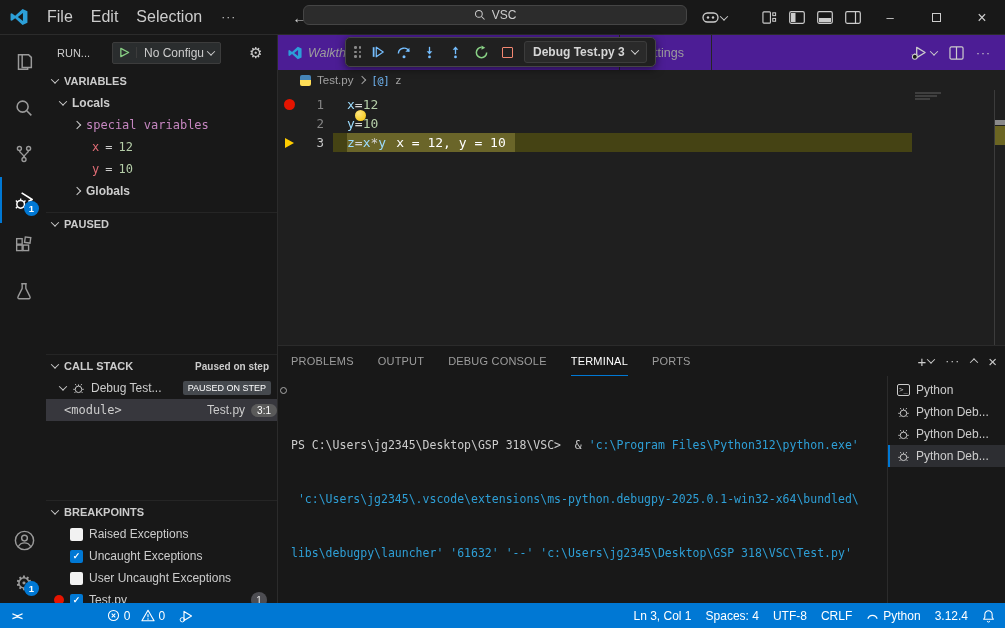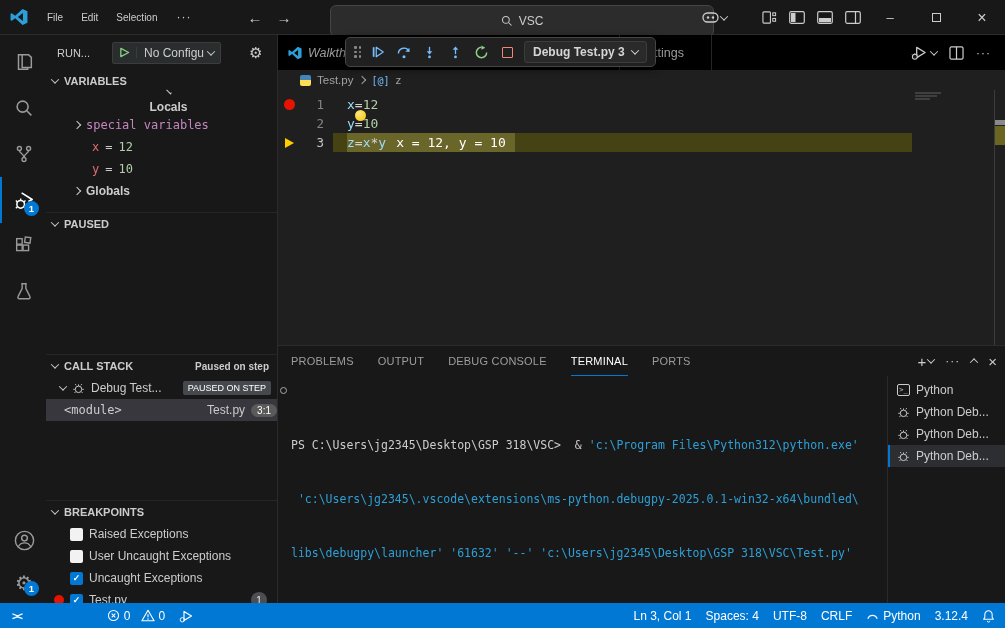--- a/index.html
+++ b/index.html
@@ -15,24 +15,24 @@
   
   .chev { display:inline-block; width:6px; height:6px; border-right:1.3px solid currentColor; border-bottom:1.3px solid currentColor; }
   .chev-d { transform:rotate(45deg) translate(-1px,-1px); }
   .chev-r { transform:rotate(-45deg); }
   .chev-u { transform:rotate(-135deg) translate(-1px,-1px); }
   svg { display:block; }
 
   
   .titlebar { height:35px; display:flex; align-items:center; background:#181818; border-bottom:1px solid #2b2b2b; position:relative; }
   .vscode-logo { margin:0 10px 0 10px; }
-  .menu-item { padding:0 9px; height:35px; display:flex; align-items:center; color:#cccccc; font-size:10px; cursor:default; }
+  .menu-item { padding:0 9px; height:35px; display:flex; align-items:center; color:#cccccc; font-size:16px; cursor:default; }
   .menu-more { padding:0 10px; color:#cccccc; letter-spacing:1px; }
   .nav-arrows { display:flex; gap:14px; margin-left:46px; color:#cfcfcf; font-size:15px; }
-  .search-box { position:absolute; left:330px; top:5px; width:384px; height:32px; background:#2c2c2c; border:1px solid #454545; border-radius:6px; display:flex; align-items:center; justify-content:center; gap:6px; color:#cccccc; font-size:12px; }
+  .search-box { position:absolute; left:303px; top:5px; width:384px; height:20px; background:#2c2c2c; border:1px solid #454545; border-radius:6px; display:flex; align-items:center; justify-content:center; gap:6px; color:#cccccc; font-size:12px; }
   .tb-right { position:absolute; right:0; top:0; height:35px; display:flex; align-items:center; }
   .tb-icon { width:28px; height:35px; display:flex; align-items:center; justify-content:center; color:#cccccc; }
   .copilot-wrap { display:flex; align-items:center; gap:2px; margin-right:28px; }
   .win-btn { width:46px; height:35px; display:flex; align-items:center; justify-content:center; color:#cccccc; font-size:13px; }
   .maxi-box { width:9px; height:9px; border:1px solid #cccccc; display:inline-block; }
 
   
   .main { display:flex; height:568px; }
 
   
@@ -64,21 +64,21 @@
   .row-selected { background:#37373d; }
   .pill { background:#5a5a5a; color:#fff; font-size:10px; border-radius:8px; padding:1px 6px; }
   .cb { width:13px; height:13px; border-radius:2px; background:#f2f2f2; flex:none; display:flex; align-items:center; justify-content:center; }
   .cb.checked { background:#0078d4; }
   .cb.checked::after { content:"✓"; color:#fff; font-size:9px; font-weight:bold; }
   .bp-dot { width:10px; height:10px; border-radius:50%; background:#e51400; flex:none; }
   .gray-badge { margin-left:auto; margin-right:10px; width:16px; height:16px; border-radius:50%; background:#4d4d52; color:#e8e8e8; font-size:10px; display:flex; align-items:center; justify-content:center; }
 
   
   .editor-col { flex:1; display:flex; flex-direction:column; min-width:0; }
-  .tabbar { height:35px; background:#000000; display:flex; position:relative; flex:none; }
+  .tabbar { height:35px; background:#4c1d95; display:flex; position:relative; flex:none; }
   .tab { display:flex; align-items:center; gap:6px; padding:0 10px; border-right:1px solid #252525; color:#9d9d9d; font-size:12.5px; height:35px; }
   .tab1 { width:342px; } .tab1 .lbl { font-style:italic; }
   .tab2 { width:92px; justify-content:center; }
   .ed-actions { margin-left:auto; display:flex; align-items:center; gap:12px; padding-right:14px; color:#cccccc; }
 
   .dbg-toolbar { position:absolute; left:67px; top:2px; height:30px; background:#202020; border:1px solid #454545; border-radius:5px; box-shadow:0 2px 8px rgba(0,0,0,.55); display:flex; align-items:center; gap:7px; padding:0 8px; z-index:5; }
   .grip { display:grid; grid-template-columns:2.5px 2.5px; gap:2px; }
   .grip i { width:2.5px; height:2.5px; background:#8a8a8a; border-radius:50%; }
   .dbg-btn { width:19px; height:22px; display:flex; align-items:center; justify-content:center; }
   .stop-sq { width:11px; height:11px; border:1.6px solid #f48771; border-radius:1px; }
@@ -268,21 +268,21 @@
         </span>
         <span class="sb-gear">⚙</span>
         <span class="sb-more">···</span>
       </div>
 
       <div class="section" style="height:142px;">
         <div class="sec-header">
           <span class="chev chev-d"></span>
           <span>VARIABLES</span>
         </div>
-        <div class="srow" style="padding-left:14px;flex-direction:column;">
+        <div class="srow" style="padding-left:14px;">
           <span class="chev chev-d"></span>
           <span class="bold">Locals</span>
         </div>
         <div class="srow mono" style="padding-left:28px;">
           <span class="chev chev-r"></span>
           <span class="special">special variables</span>
         </div>
         <div class="srow mono" style="padding-left:46px;">
           <span class="v-name">x</span>
             <span class="v-eq">=</span>
@@ -331,26 +331,26 @@
       <div class="section sec-border" style="flex:1;">
         <div class="sec-header">
           <span class="chev chev-d"></span>
           <span>BREAKPOINTS</span>
         </div>
         <div class="srow" style="padding-left:24px;">
           <span class="cb"></span>
           <span>Raised Exceptions</span>
         </div>
         <div class="srow" style="padding-left:24px;">
+          <span class="cb checked"></span>
+          <span>Uncaught Exceptions</span>
+        </div>
+        <div class="srow" style="padding-left:24px;">
           <span class="cb"></span>
           <span>User Uncaught Exceptions</span>
-        </div>
-        <div class="srow" style="padding-left:24px;">
-          <span class="cb checked"></span>
-          <span>Uncaught Exceptions</span>
         </div>
         <div class="srow" style="padding-left:8px;">
           <span class="bp-dot"></span>
           <span class="cb checked"></span>
           <span>Test.py</span>
           <span class="gray-badge">1</span>
         </div>
       </div>
     </div>
 

